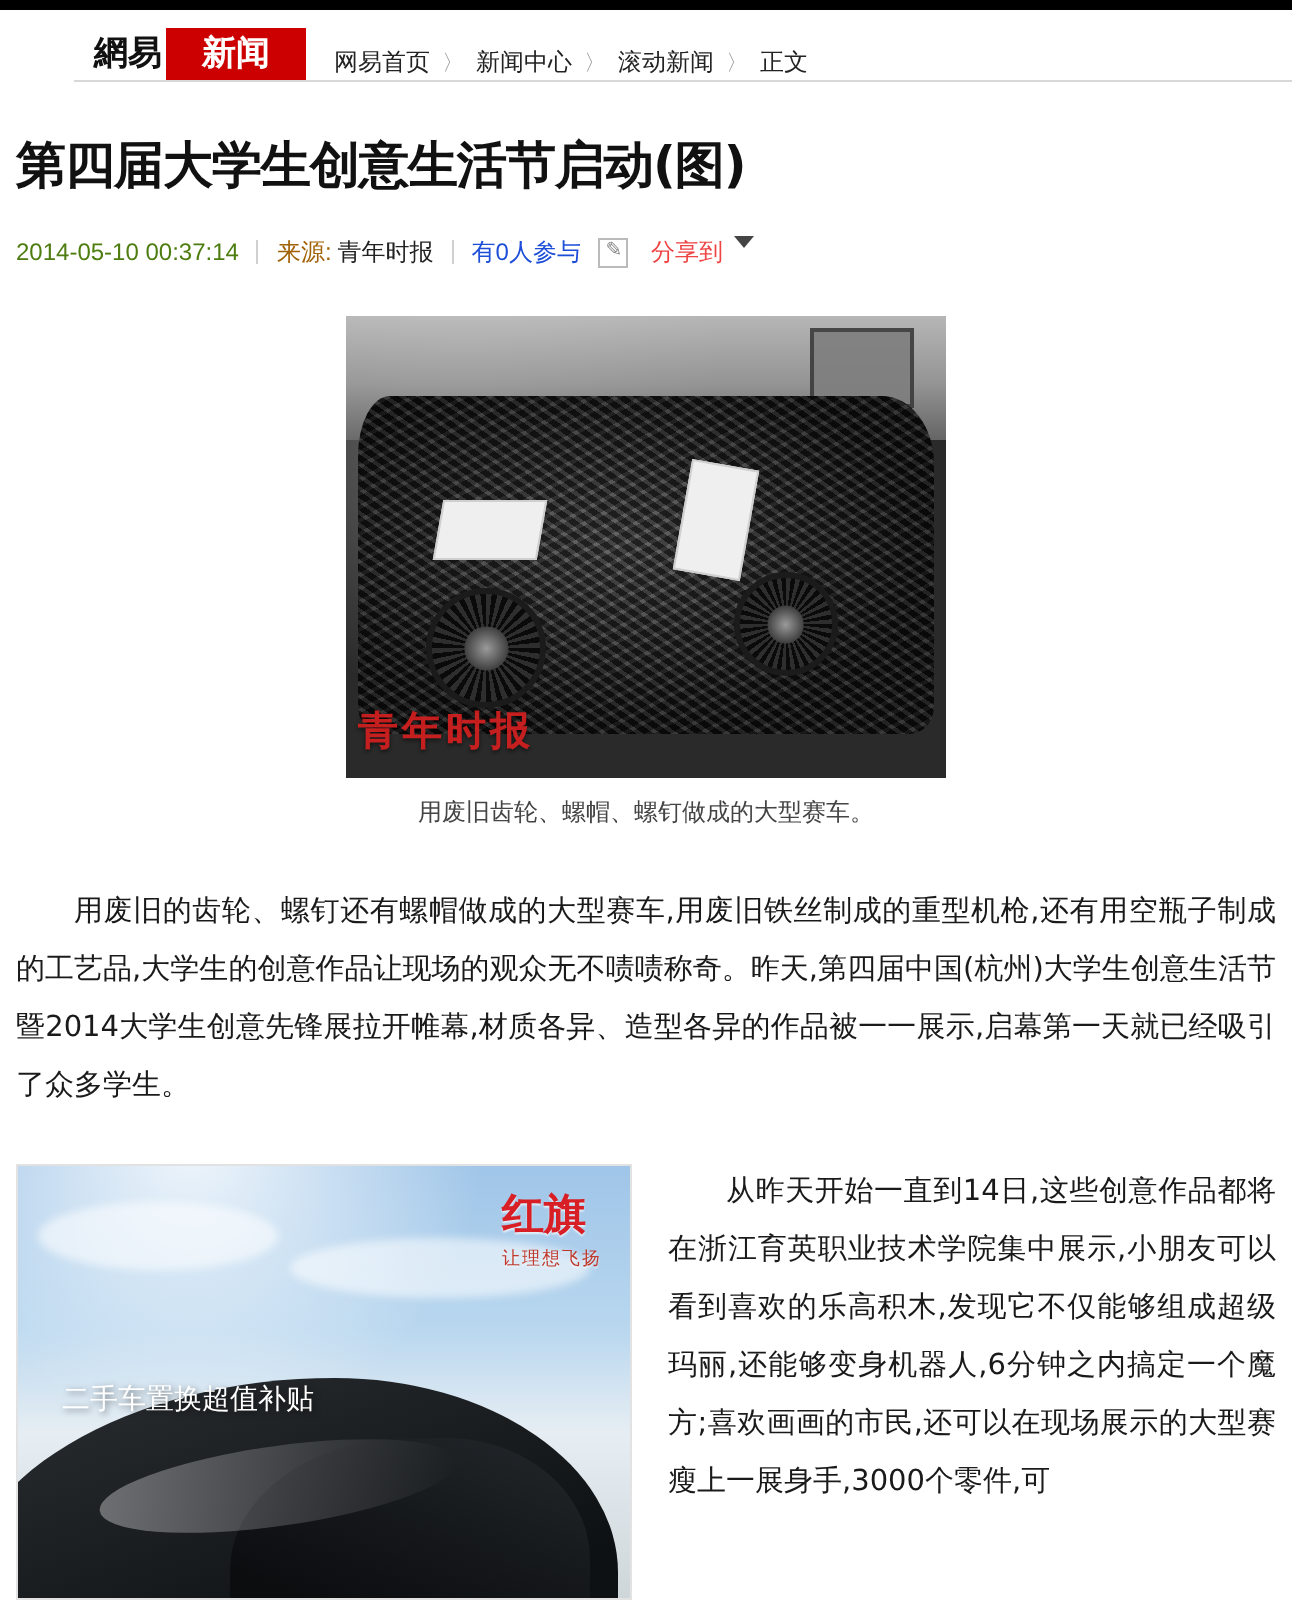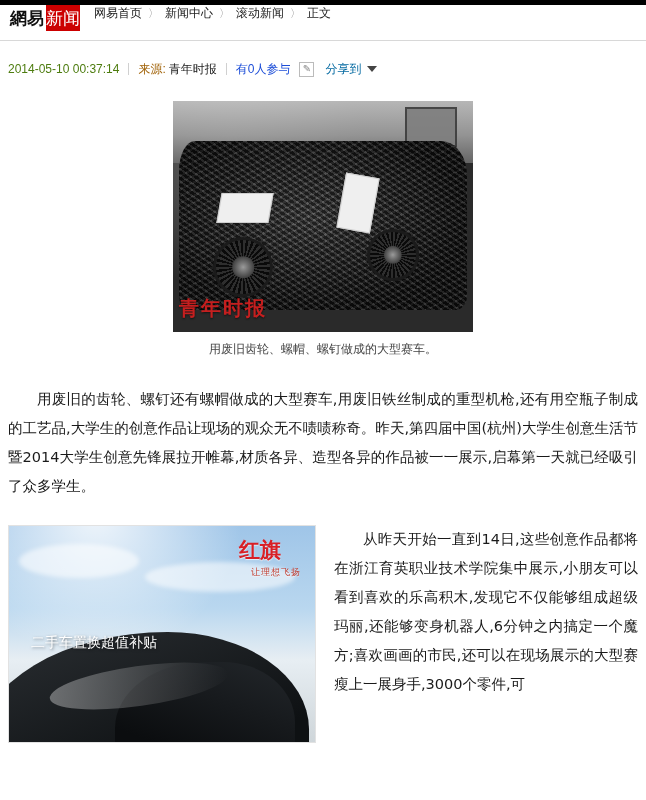--- a/index.html
+++ b/index.html
@@ -20,24 +20,25 @@
   .topbar {
     height: 5px;
     background: #000000;
     width: 100%;
   }
 
   
   .header {
     height: 36px;
     display: flex;
-    align-items: flex-start;
+    align-items: flex-end;
     padding-left: 8px;
     border-bottom: 1px solid #d8d8d8;
     background: #ffffff;
+    margin-left: 37px;
   }
   .logo {
     display: flex;
     align-items: stretch;
     height: 26px;
     margin-right: 14px;
     flex: 0 0 auto;
   }
   .logo-left {
     background: #ffffff;
@@ -45,24 +46,24 @@
     font-weight: bold;
     font-size: 17px;
     line-height: 26px;
     padding: 0 2px;
     letter-spacing: 0px;
     font-family: "DejaVu Sans", sans-serif;
   }
   .logo-right {
     background: #cc0000;
     color: #ffffff;
-    font-weight: normal;
+    font-weight: bold;
     font-size: 17px;
     line-height: 26px;
-    padding: 0 0;
+    padding: 0 18px;
     font-family: "DejaVu Sans", sans-serif;
   }
   .crumbs {
     display: flex;
     align-items: center;
     font-size: 12px;
     color: #222222;
   }
   .crumbs a {
     color: #222222;
@@ -113,23 +114,23 @@
     border: 1px solid #bbbbbb;
     display: inline-flex;
     align-items: center;
     justify-content: center;
     color: #888888;
     font-size: 10px;
     line-height: 1;
   }
   .share {
     margin-left: 11px;
-    color: #0369a1;
-    display: flex;
-    align-items: center;
+    color: #ef4444;
+    display: flex;
+    align-items: flex-start;
   }
   .share .caret {
     margin-left: 6px;
     width: 0; height: 0;
     border-left: 5px solid transparent;
     border-right: 5px solid transparent;
     border-top: 6px solid #444444;
   }
 
   
@@ -268,21 +269,20 @@
     text-shadow: 0 1px 1px rgba(255,255,255,.7);
   }
   .ad .brand small {
     display: block;
     font-size: 9px;
     color: #c0392b;
     font-weight: normal;
     letter-spacing: 1px;
     text-align: right;
     margin-top: 2px;
-    margin-left: 12px;
   }
   .ad .headline {
     position: absolute;
     left: 22px; top: 78px;
     color: #ffffff;
     font-size: 19px;
     font-weight: bold;
     font-family: "DejaVu Sans", sans-serif;
     text-shadow: 1px 1px 3px rgba(0,0,0,.55);
   }
@@ -344,20 +344,21 @@
     <a href="#">新闻中心</a>
     <span class="crumb-sep">〉</span>
     <a href="#">滚动新闻</a>
     <span class="crumb-sep">〉</span>
     <a href="#">正文</a>
   </div>
 </div>
 
 <div class="article">
 
+  <h1 class="title">第四届大学生创意生活节启动(图)</h1>
 
   <div class="meta">
     <span class="date">2014-05-10 00:37:14</span>
     <span class="divider"></span>
     <span class="source-label">来源:</span>
     <span class="source-name">青年时报</span>
     <span class="divider"></span>
     <span class="joincount">有0人参与</span>
     <span class="pen-icon">✎</span>
     <span class="share">

